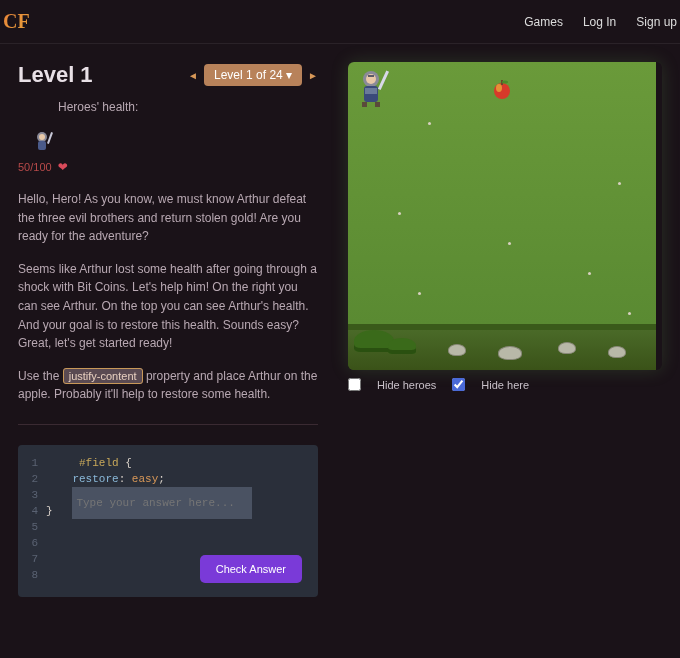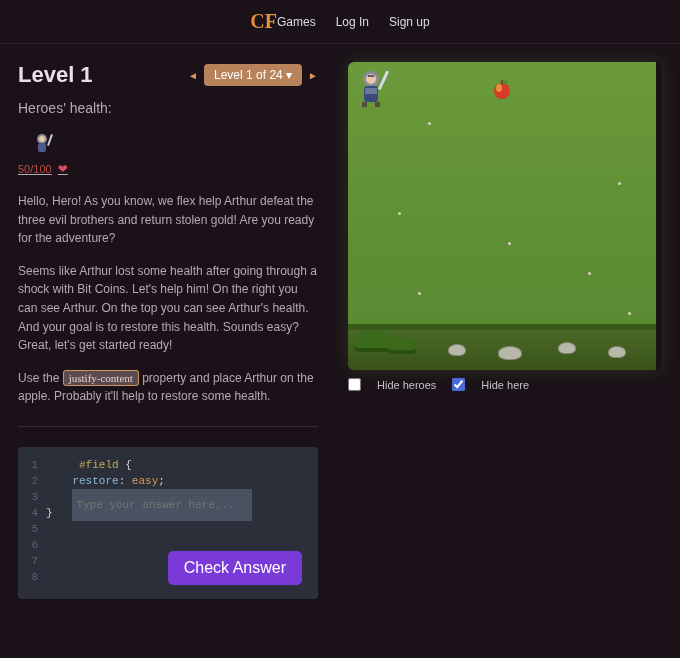--- a/index.html
+++ b/index.html
@@ -5,21 +5,21 @@
 * { margin: 0; padding: 0; box-sizing: border-box; }
 body {
   background: #1a1218;
   color: #b8a8b2;
   font-family: -apple-system, BlinkMacSystemFont, "Segoe UI", sans-serif;
   font-size: 13px;
   width: 680px;
 }
 header {
   display: flex;
-  justify-content: center;
+  justify-content: space-between;
   align-items: center;
   padding: 10px 3px;
   border-bottom: 1px solid #2a2228;
 }
 .logo {
   font-family: Georgia, serif;
   font-size: 20px;
   font-weight: bold;
   background: linear-gradient(135deg, #e8833a, #e8a23a);
   -webkit-background-clip: text;
@@ -36,37 +36,37 @@
 .level-nav { display: flex; align-items: center; gap: 6px; }
 .arrow { color: #d89858; font-size: 10px; cursor: pointer; user-select: none; }
 .level-pill {
   background: #b8825a;
   color: #fff;
   padding: 4px 10px;
   border-radius: 4px;
   font-size: 12px;
   cursor: pointer;
 }
-.health-label { font-size: 14px; margin-bottom: 10px; }
+.health-label { font-size: 12px; margin-bottom: 10px; margin-left: 40px; }
 .hero-small {
   width: 24px; height: 24px;
   display: inline-block;
   margin: 6px 0 6px 14px;
 }
-.health-row { display: flex; align-items: center; gap: 6px; margin-bottom: 16px; text-decoration: underline; }
+.health-row { display: flex; align-items: center; gap: 6px; margin-bottom: 16px; }
 .health-text { color: #b84a4a; font-size: 11px; }
 .heart { color: #d94a5a; font-size: 12px; }
 p { font-size: 12px; line-height: 1.55; margin-bottom: 14px; color: #b8a8b2; }
 .code-inline {
   background: #5a4a52;
   border: 1px solid #c89858;
   color: #e8d0c0;
   padding: 1px 5px;
   border-radius: 3px;
-  font-family: Liberation Serif, serif;
+  font-family: Liberation Sans, sans-serif;
   font-size: 11px;
 }
 .divider { border: none; border-top: 1px solid #3a2a32; margin: 20px 0; }
 .editor {
   background: #2a2f3a;
   border-radius: 4px;
   padding: 10px 0 14px 0;
   position: relative;
 }
 .editor .lines { display: flex; }
@@ -105,21 +105,21 @@
   font-size: 11px;
   width: 100%;
   outline: none;
 }
 .check-btn {
   background: #7a3ad8;
   color: #fff;
   border: none;
   padding: 8px 16px;
   border-radius: 5px;
-  font-size: 16px;
+  font-size: 11px;
   cursor: pointer;
   position: absolute;
   right: 16px;
   bottom: 14px;
 }
 .field-wrap {
   border-radius: 6px;
   overflow: hidden;
   box-shadow: 0 0 18px rgba(120,200,100,0.18);
 }
@@ -183,21 +183,21 @@
           <circle cx="10" cy="7" r="3" fill="#e8c8a8"></circle>
           <rect x="6" y="11" width="8" height="9" rx="2" fill="#4a5a8a"></rect>
           <rect x="17" y="2" width="2" height="12" fill="#c8c8d8" transform="rotate(20 18 8)"></rect>
         </svg>
     </span>
     <div class="health-row">
       <span class="health-text">50/100</span>
       <span class="heart">❤</span>
     </div>
 
-    <p>Hello, Hero! As you know, we flex help Arthur defeat the three evil brothers and return stolen gold! Are you ready for the adventure?</p>
+    <p>Hello, Hero! As you know, we must know Arthur defeat the three evil brothers and return stolen gold! Are you ready for the adventure?</p>
     <p>Seems like Arthur lost some health after going through a shock with Bit Coins. Let's help him! On the right you can see Arthur. On the top you can see Arthur's health. And your goal is to restore this health. Sounds easy? Great, let's get started ready!</p>
     <p>
       <span>Use the </span><span class="code-inline">justify-content</span><span> property and place Arthur on the apple. Probably it'll help to restore some health.</span>
     </p>
 
     <hr class="divider">
 
     <div class="editor">
       <div class="lines">
         <div class="gutter">

